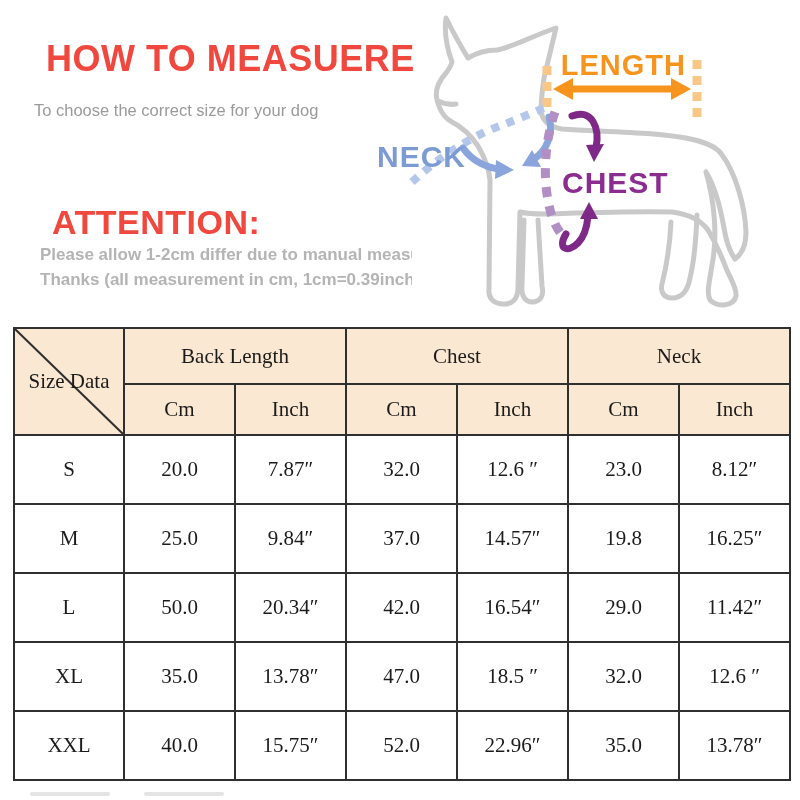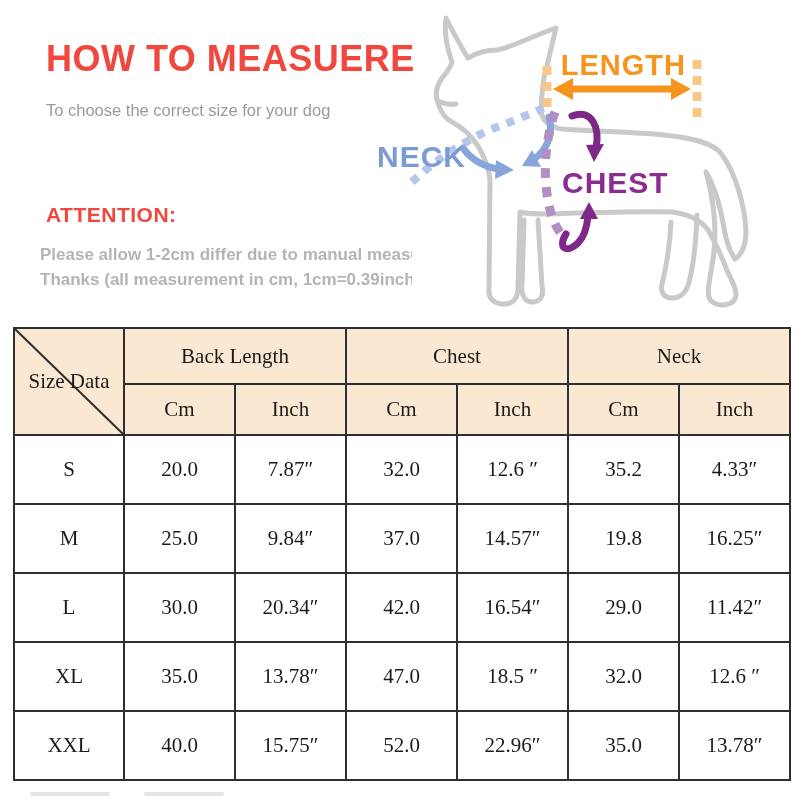--- a/index.html
+++ b/index.html
@@ -2,22 +2,22 @@
 <html><head>
 <meta charset="utf-8">
 <style>
   html,body{margin:0;padding:0;background:#ffffff;}
   .stage{position:relative;width:800px;height:800px;background:#ffffff;overflow:hidden;
          font-family:"Liberation Sans",sans-serif;}
   .abs{position:absolute;}
 
   
   .main-title{left:46px;top:38px;font-size:36px;font-weight:700;color:#f0483e;letter-spacing:.5px;}
-  .subtitle{left:46px;top:97px;font-size:16.5px;color:#9a9a9a;line-height:1.6;}
-  .attention-title{left:46px;top:203px;font-size:21px;font-weight:800;color:#f0483e;letter-spacing:.5px;}
+  .subtitle{left:34px;top:97px;font-size:16.5px;color:#9a9a9a;line-height:1.6;}
+  .attention-title{left:52px;top:203px;font-size:34px;font-weight:800;color:#f0483e;letter-spacing:.5px;}
   .attention-text{left:40px;top:243px;width:372px;font-size:17px;font-weight:700;color:#b4b4b4;line-height:1.45;}
   .attention-text div{white-space:nowrap;overflow:hidden;}
 
   
   .lbl{font-weight:800;letter-spacing:1px;}
   .lbl-length{left:560px;top:49px;width:126px;text-align:right;font-size:29px;color:#f7941e;}
   .lbl-neck{left:377px;top:140px;font-size:30px;color:#7c9bd3;}
   .lbl-chest{left:562px;top:166px;font-size:30px;color:#8a2c90;}
 
   
@@ -135,35 +135,35 @@
         <td class="hdr">Inch</td>
         <td class="hdr">Cm</td>
         <td class="hdr">Inch</td>
       </tr>
       <tr class="body-row">
         <td>S</td>
         <td>20.0</td>
         <td>7.87″</td>
         <td>32.0</td>
         <td>12.6 ″</td>
-        <td>35.2</td>
-        <td>4.33″</td>
+        <td>23.0</td>
+        <td>8.12″</td>
       </tr>
       <tr class="body-row">
         <td>M</td>
         <td>25.0</td>
         <td>9.84″</td>
         <td>37.0</td>
         <td>14.57″</td>
         <td>19.8</td>
         <td>16.25″</td>
       </tr>
       <tr class="body-row">
         <td>L</td>
-        <td>30.0</td>
+        <td>50.0</td>
         <td>20.34″</td>
         <td>42.0</td>
         <td>16.54″</td>
         <td>29.0</td>
         <td>11.42″</td>
       </tr>
       <tr class="body-row">
         <td>XL</td>
         <td>35.0</td>
         <td>13.78″</td>

